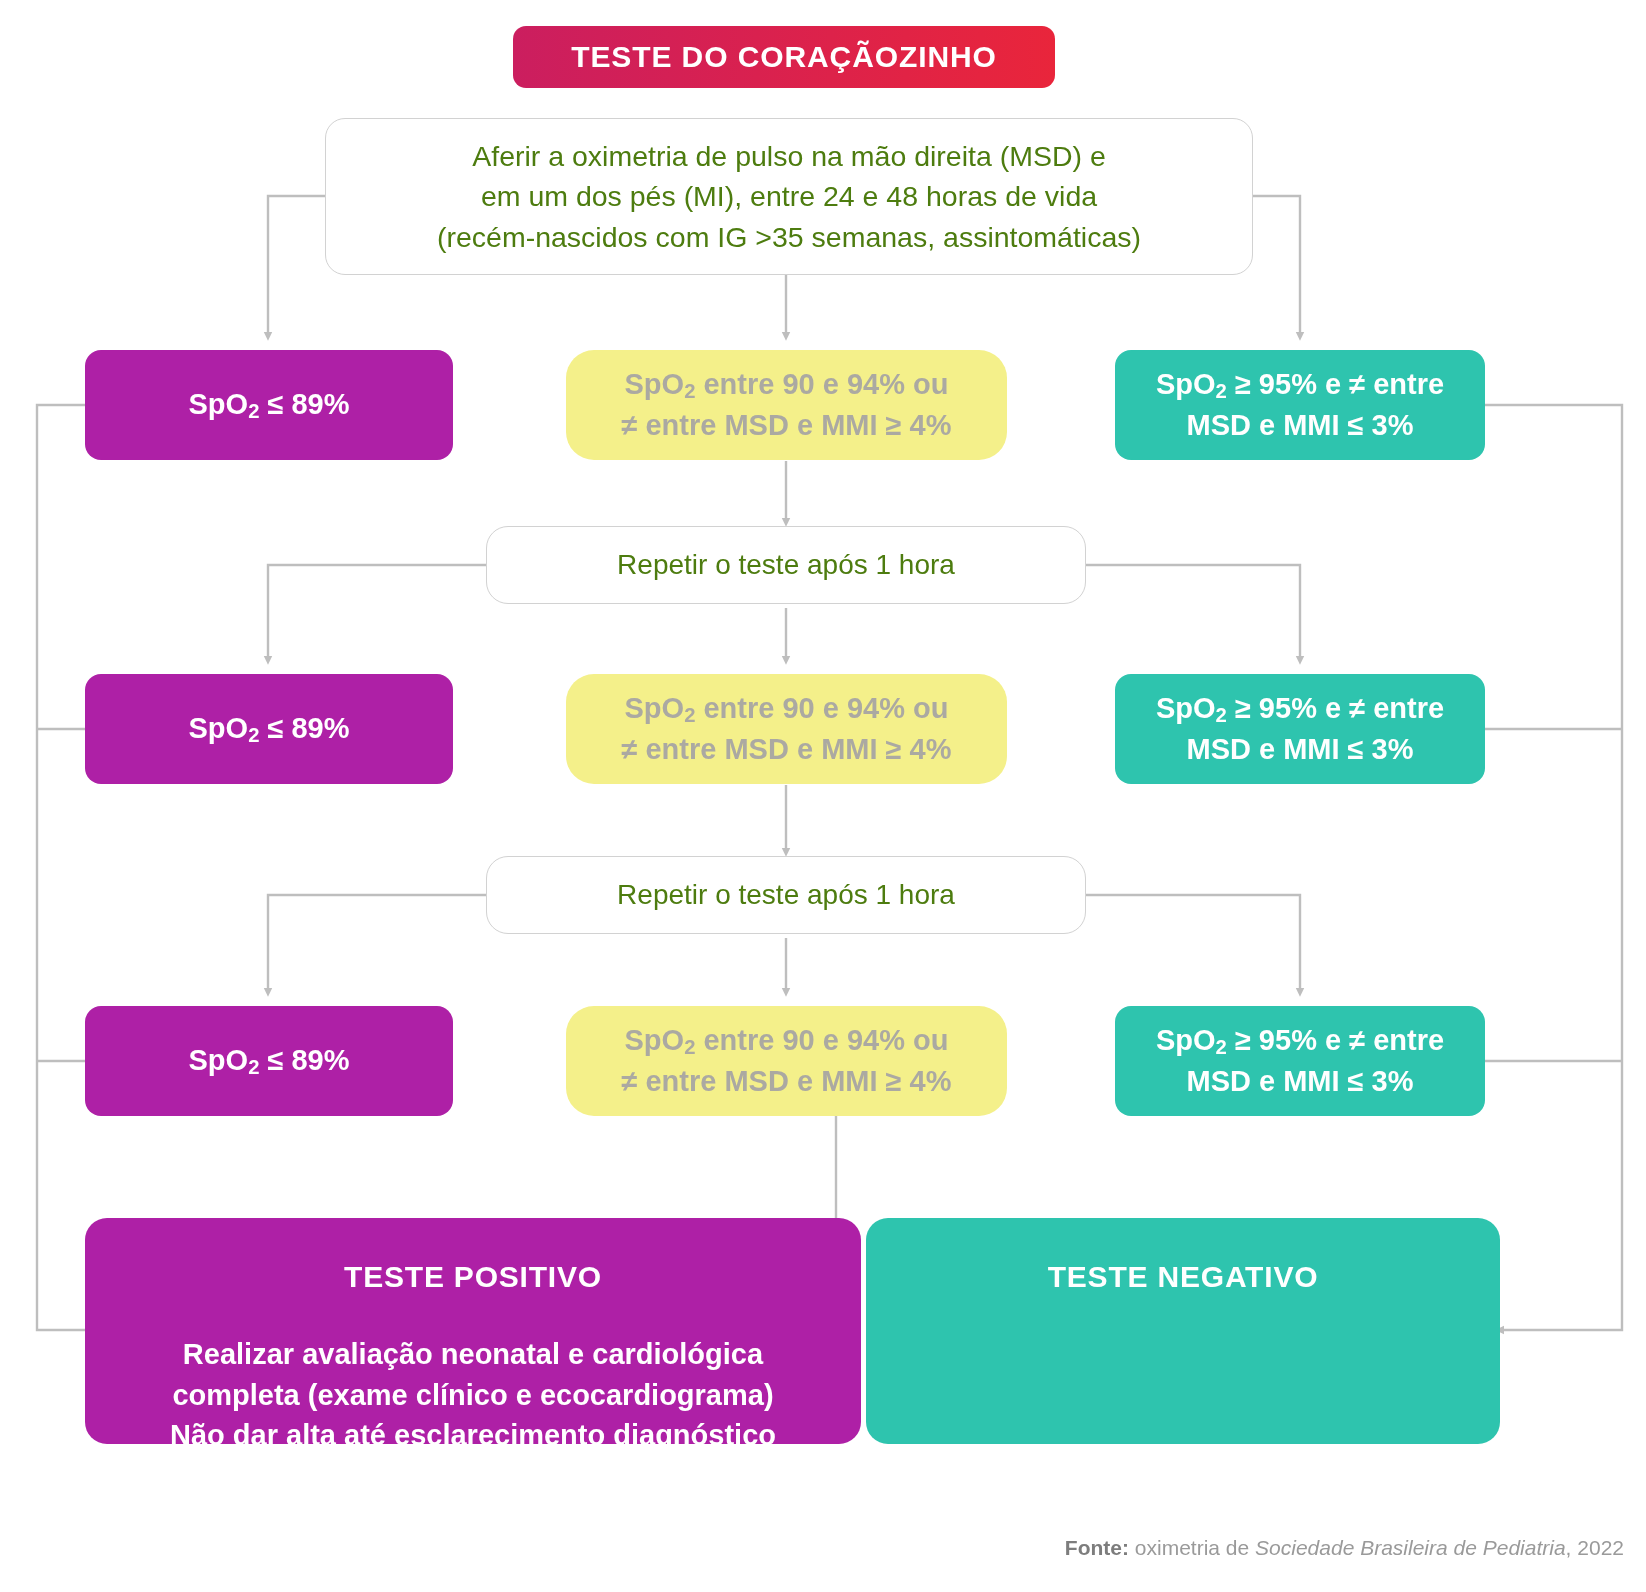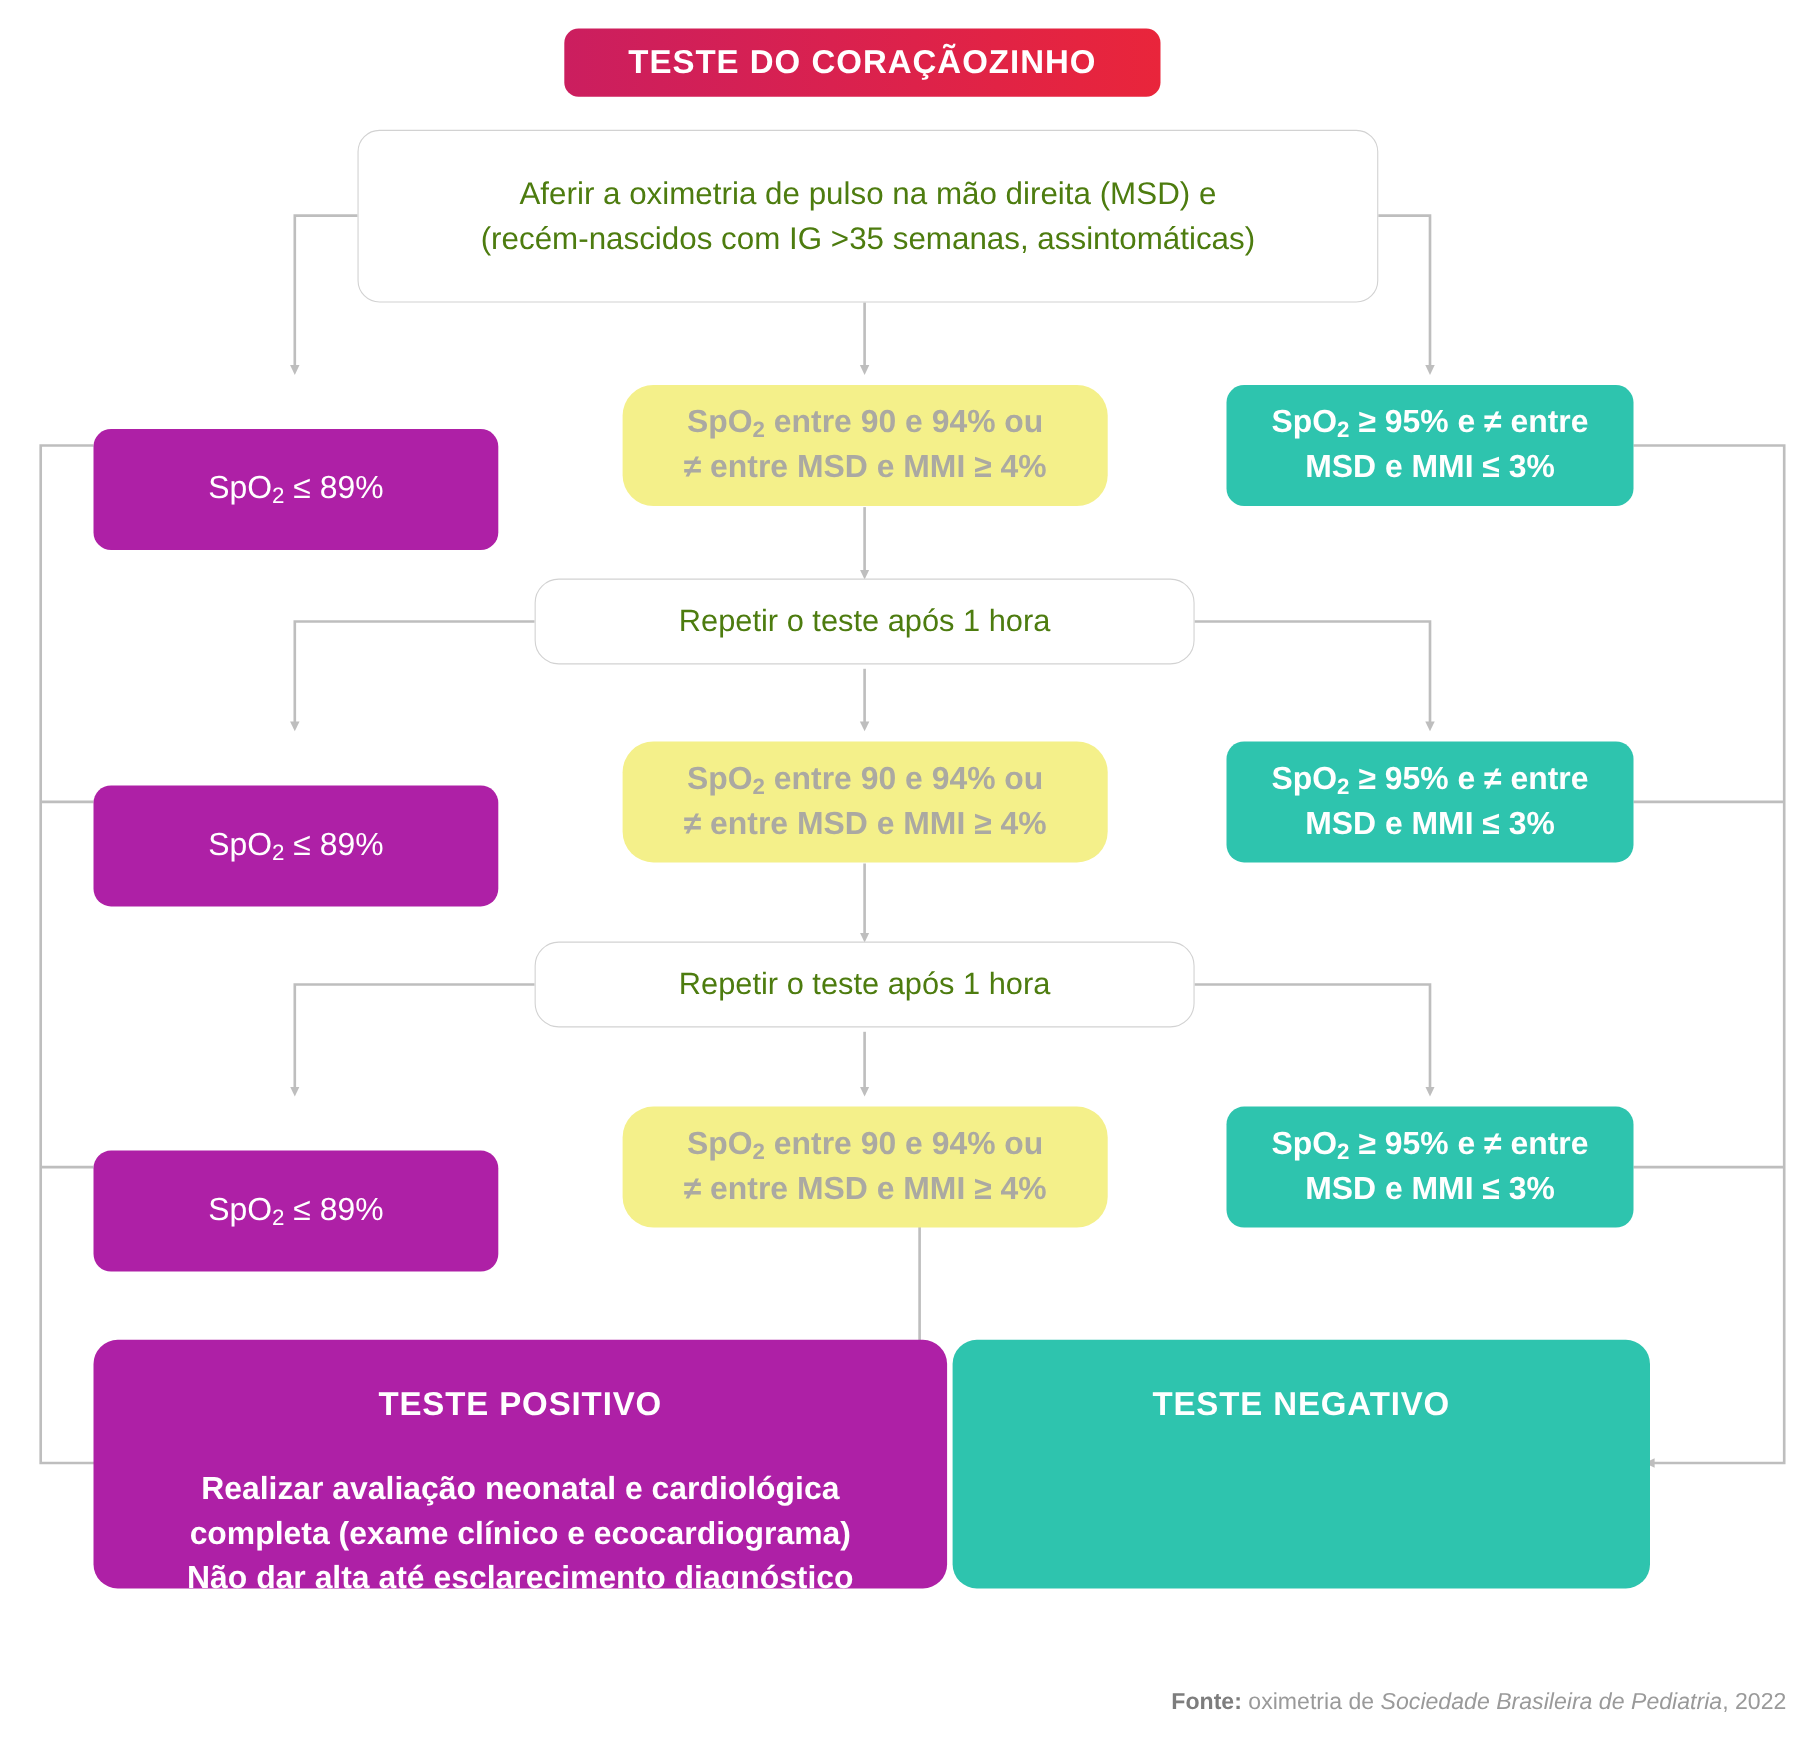--- a/index.html
+++ b/index.html
@@ -51,24 +51,23 @@
     line-height:1.42;
     font-weight:normal;
   }
   .outline.small{ font-size:28px; border-radius:22px; }
 
   
   .box-purple{
     background:#AE20A6;
     border-radius:16px;
     color:#ffffff;
-    font-weight:normal;
+    font-weight:bold;
     font-size:29px;
     line-height:1.35;
-    margin-top:40px;
   }
   .box-yellow{
     background:#F4F08A;
     border-radius:28px;
     color:#ABA9A2;
     font-weight:bold;
     font-size:29px;
     line-height:1.36;
   }
   .box-teal{
@@ -157,20 +156,21 @@
       <path d="M1485,1061 L1622,1061"></path>
     </g>
   </svg>
 
   <div class="node banner" style="left:513px; top:26px; width:542px; height:62px;">
     <span>TESTE DO CORAÇÃOZINHO</span>
   </div>
 
   <div class="node outline" style="left:325px; top:118px; width:928px; height:157px;">
     <span>Aferir a oximetria de pulso na mão direita (MSD) e</span>
+    <span>em um dos pés (MI), entre 24 e 48 horas de vida</span>
     <span>(recém-nascidos com IG &gt;35 semanas, assintomáticas)</span>
   </div>
 
   <div class="node box-purple" style="left:85px; top:350px; width:368px; height:110px;">
     <div>
       <span>SpO</span><span class="sub">2</span><span> ≤ 89%</span>
     </div>
   </div>
 
   <div class="node box-yellow" style="left:566px; top:350px; width:441px; height:110px;">

